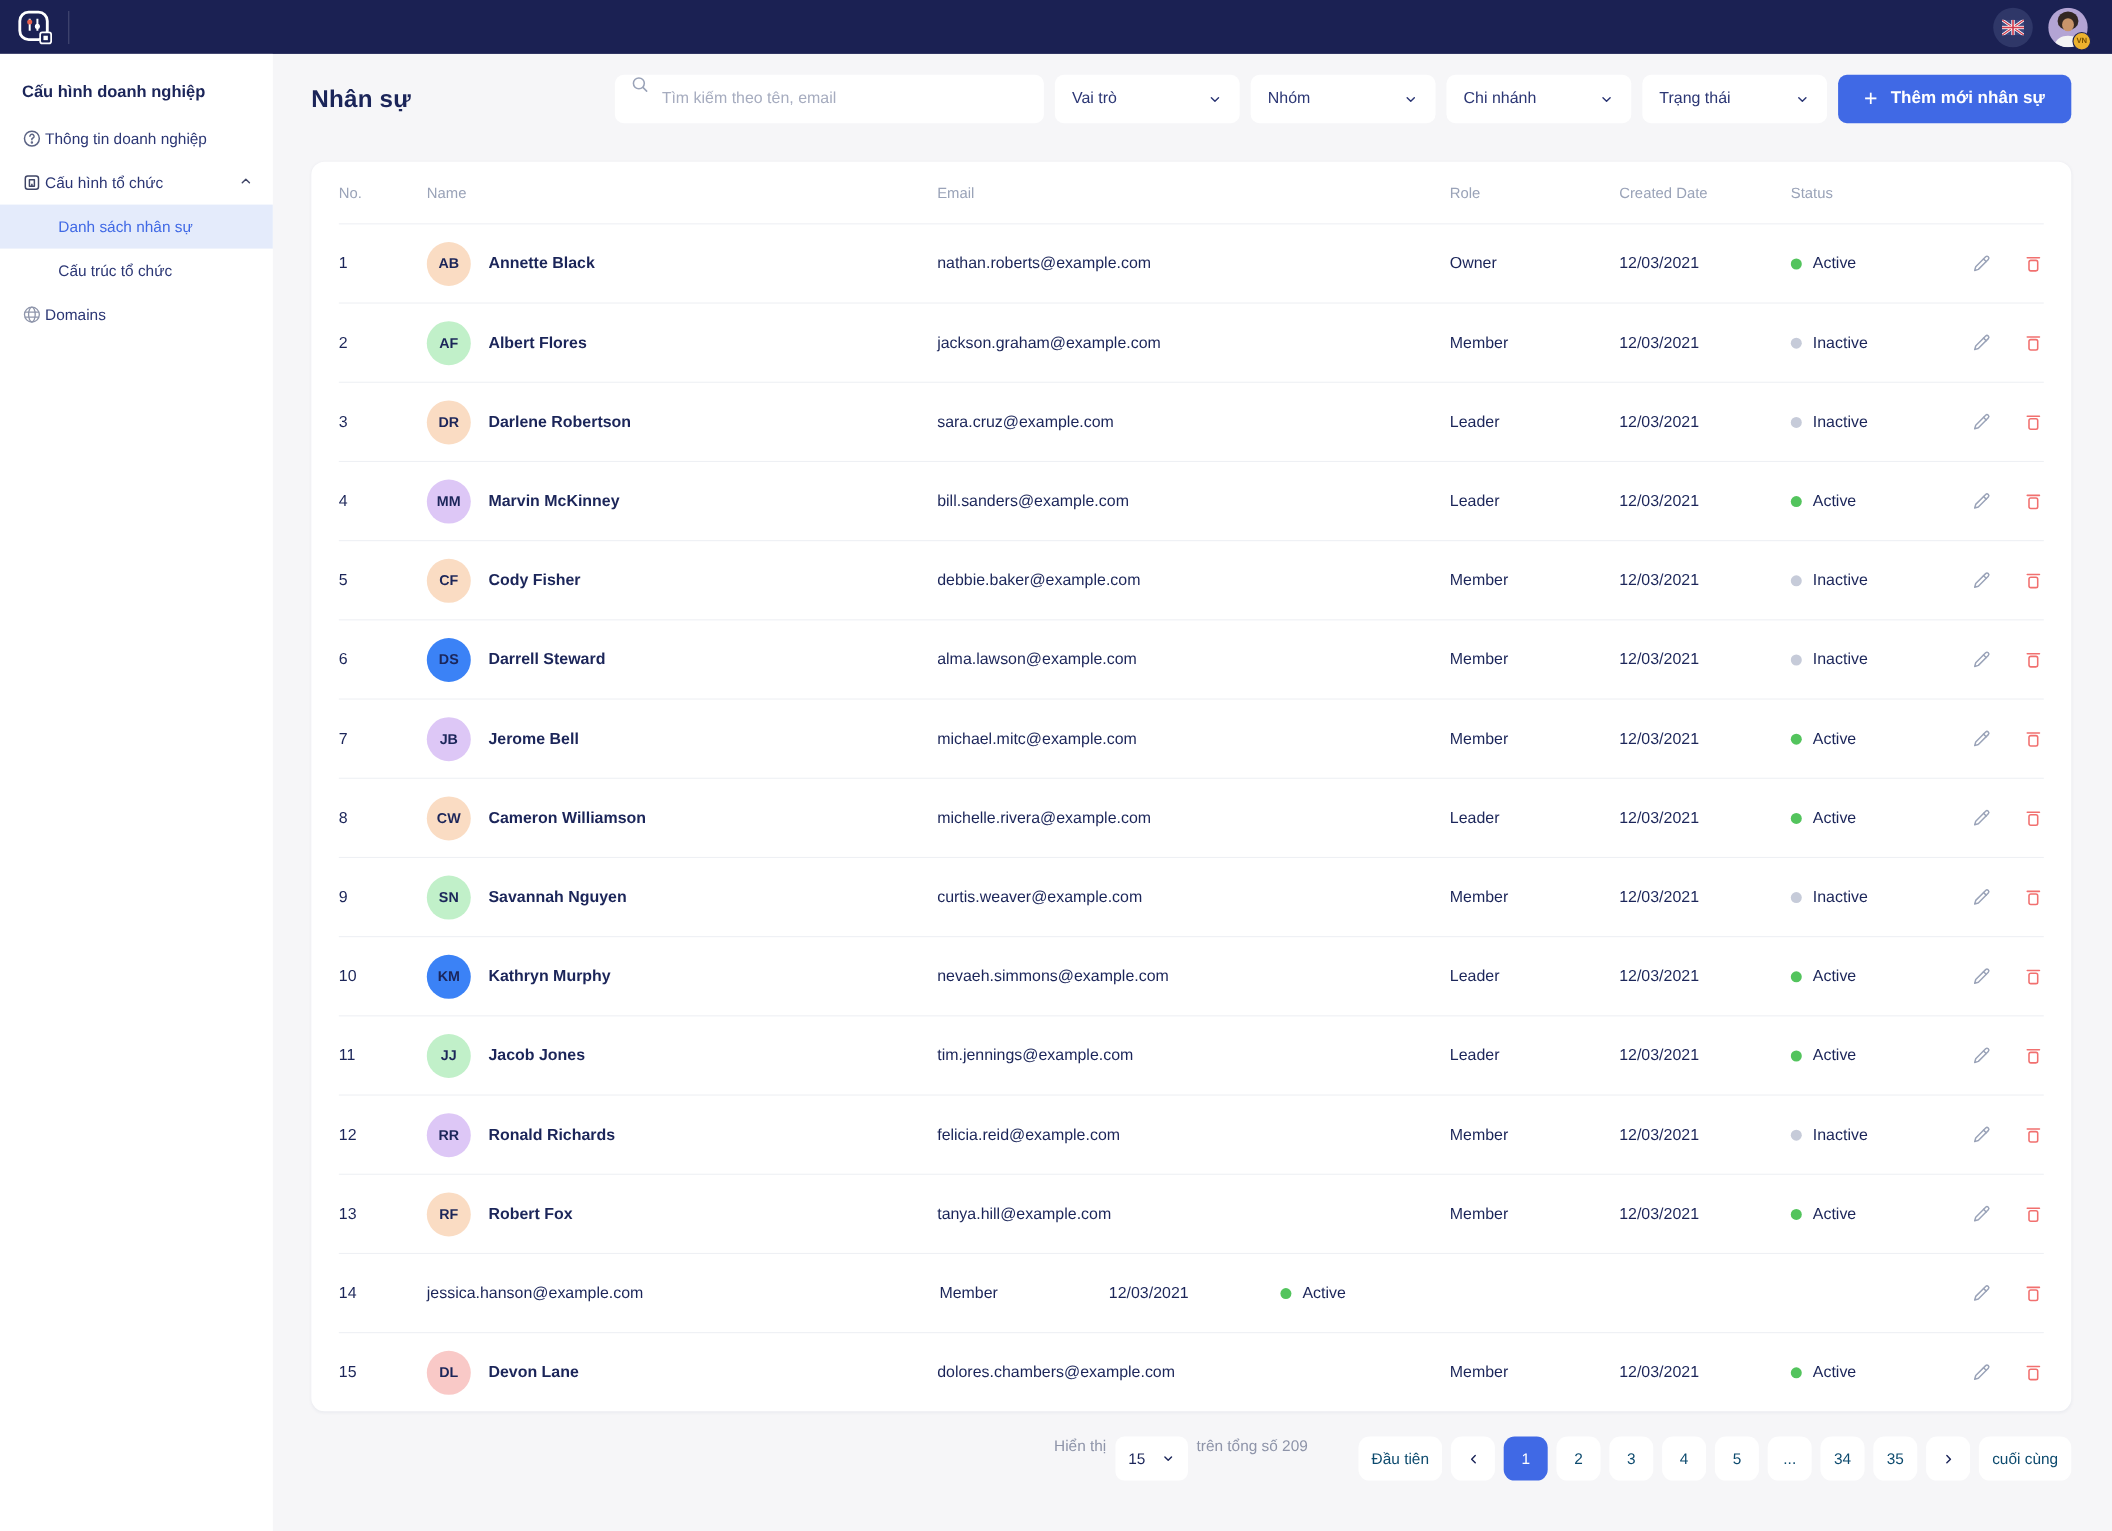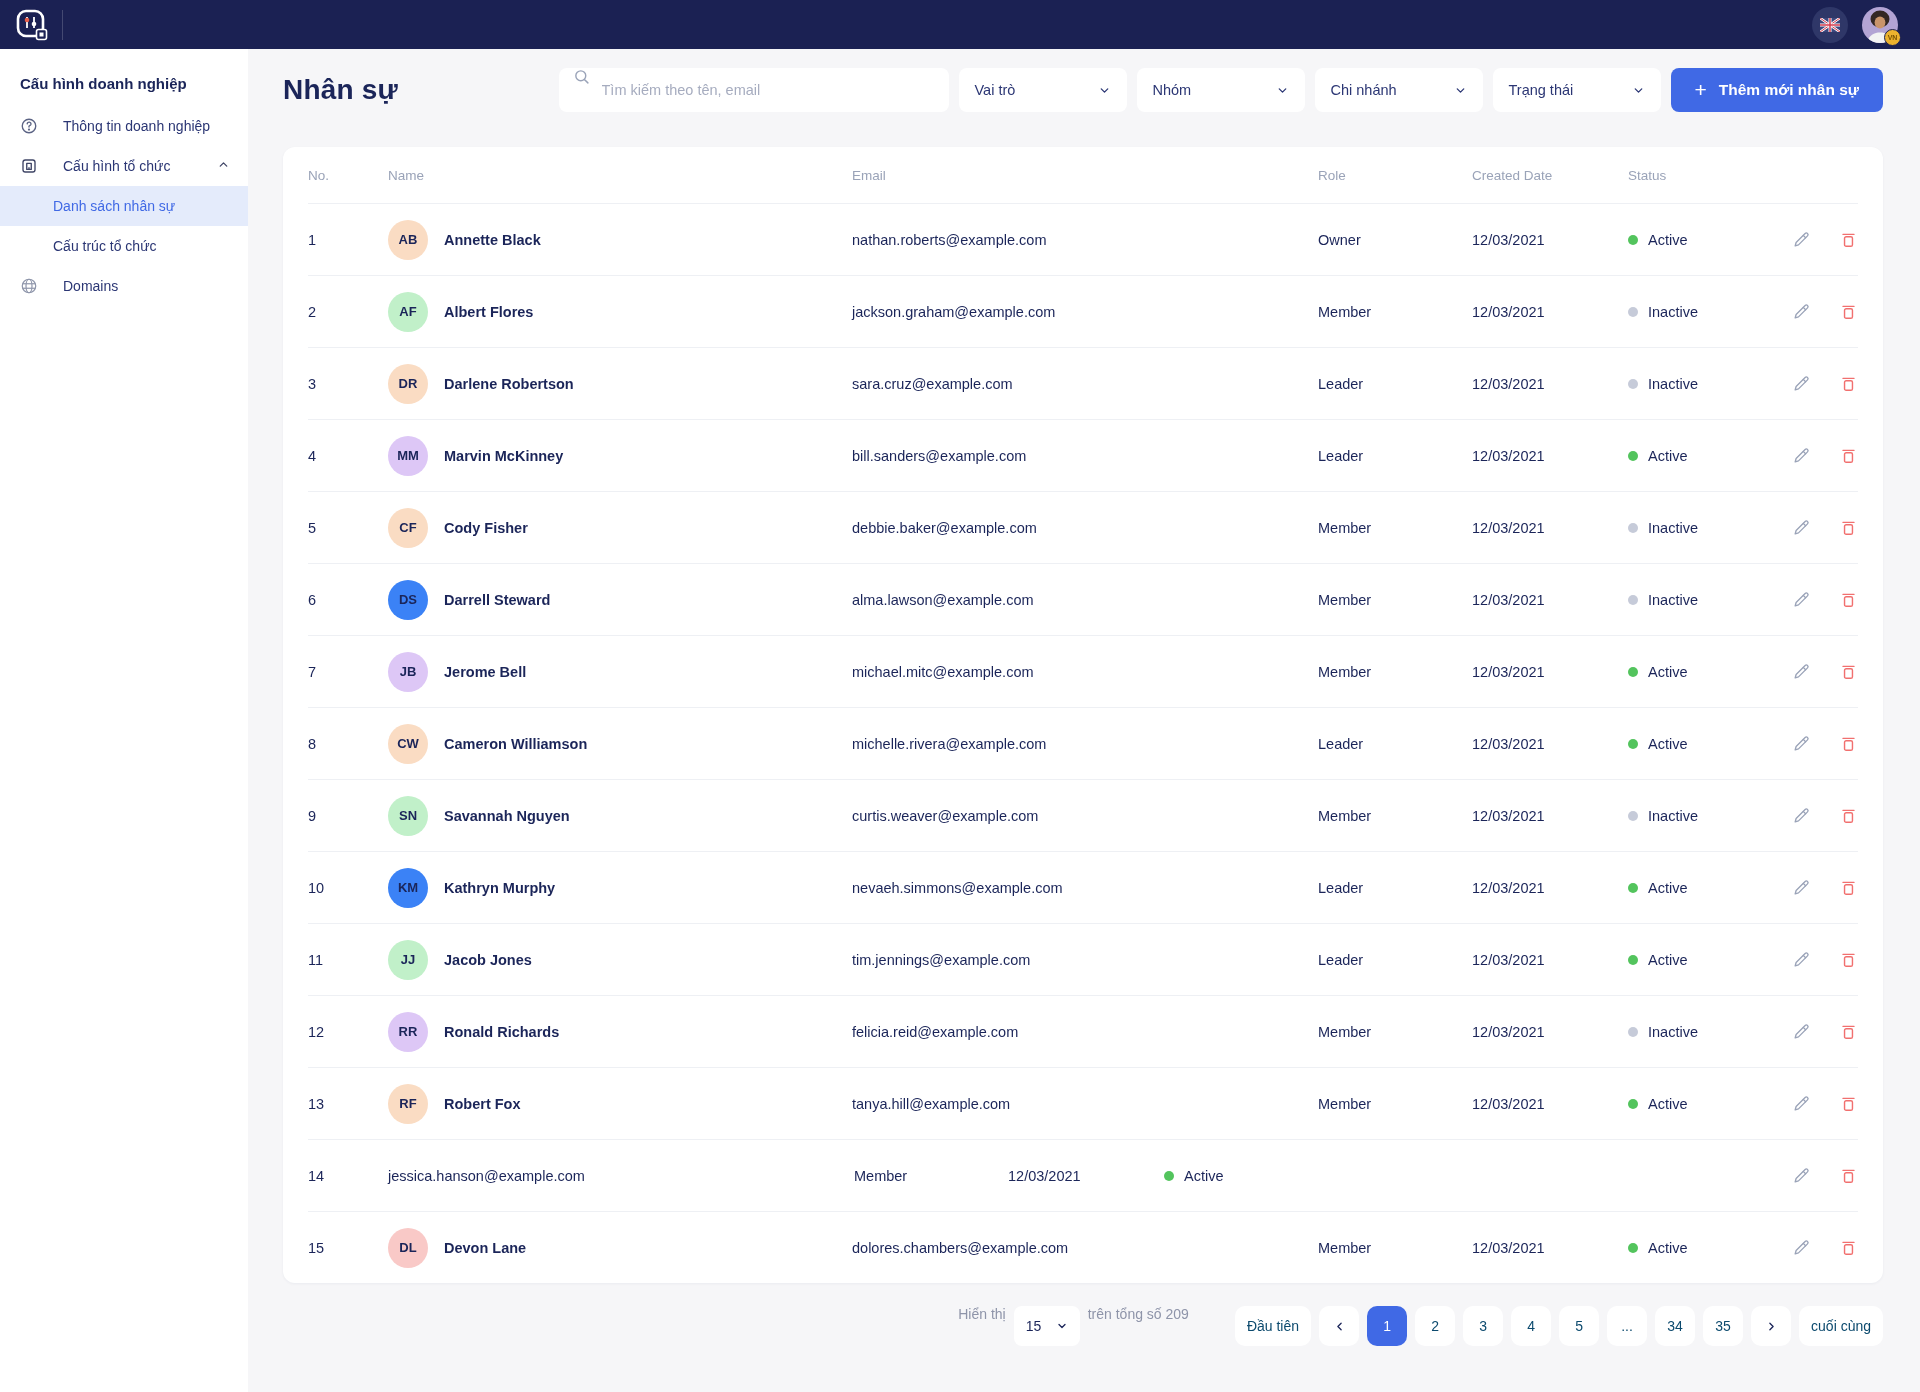--- a/index.html
+++ b/index.html
@@ -23,30 +23,30 @@
   .avatar-badge-gold {
     position:absolute; right:-3px; bottom:-3px; width:17px; height:17px;
     border-radius:50%; background:#ecb22e; border:1px solid #1b2153;
     display:grid; place-items:center; font-size:7px; color:#7a5200; font-weight:bold;
   }
   
   .layout { position:absolute; top:49px; left:0; right:0; bottom:0; display:flex; }
   .sidebar { width:248px; background:#ffffff; flex-shrink:0; padding-top:26px; }
   .sidebar-heading { font-size:15px; font-weight:bold; color:#1b2559; padding:0 20px 14px 20px; }
   .side-item {
-    height:40px; display:flex; align-items:center; gap:25px;
+    height:40px; display:flex; align-items:center; gap:3px;
     padding:0 18px 0 20px; font-size:14px; color:#2b3674; cursor:pointer;text-align:center;
   }
   .side-item .chev { margin-left:auto; }
   .side-sub { padding-left:53px; }
   .side-sub.active { background:#e4ebfb; color:#4069e5; }
   
   .main { flex:1; padding:19px 42px 0 35px; }
   .controls { display:flex; align-items:center; gap:10px; }
-  .page-title { font-size:28px; font-weight:bold; color:#1b2559; margin-right:auto; letter-spacing:.2px; }
+  .page-title { font-size:22px; font-weight:bold; color:#1b2559; margin-right:auto; letter-spacing:.2px; }
   .search-box {
     width:390px; height:44px; background:#fff; border-radius:8px;
     display:flex; gap:10px; padding:0 14px;
   }
   .search-box input {
     border:none; outline:none; flex:1; font-size:14.5px; color:#2b3674;
     font-family:"Liberation Sans", sans-serif; background:transparent;
   }
   .search-box input::placeholder { color:#a6acbf; }
   .filter {

